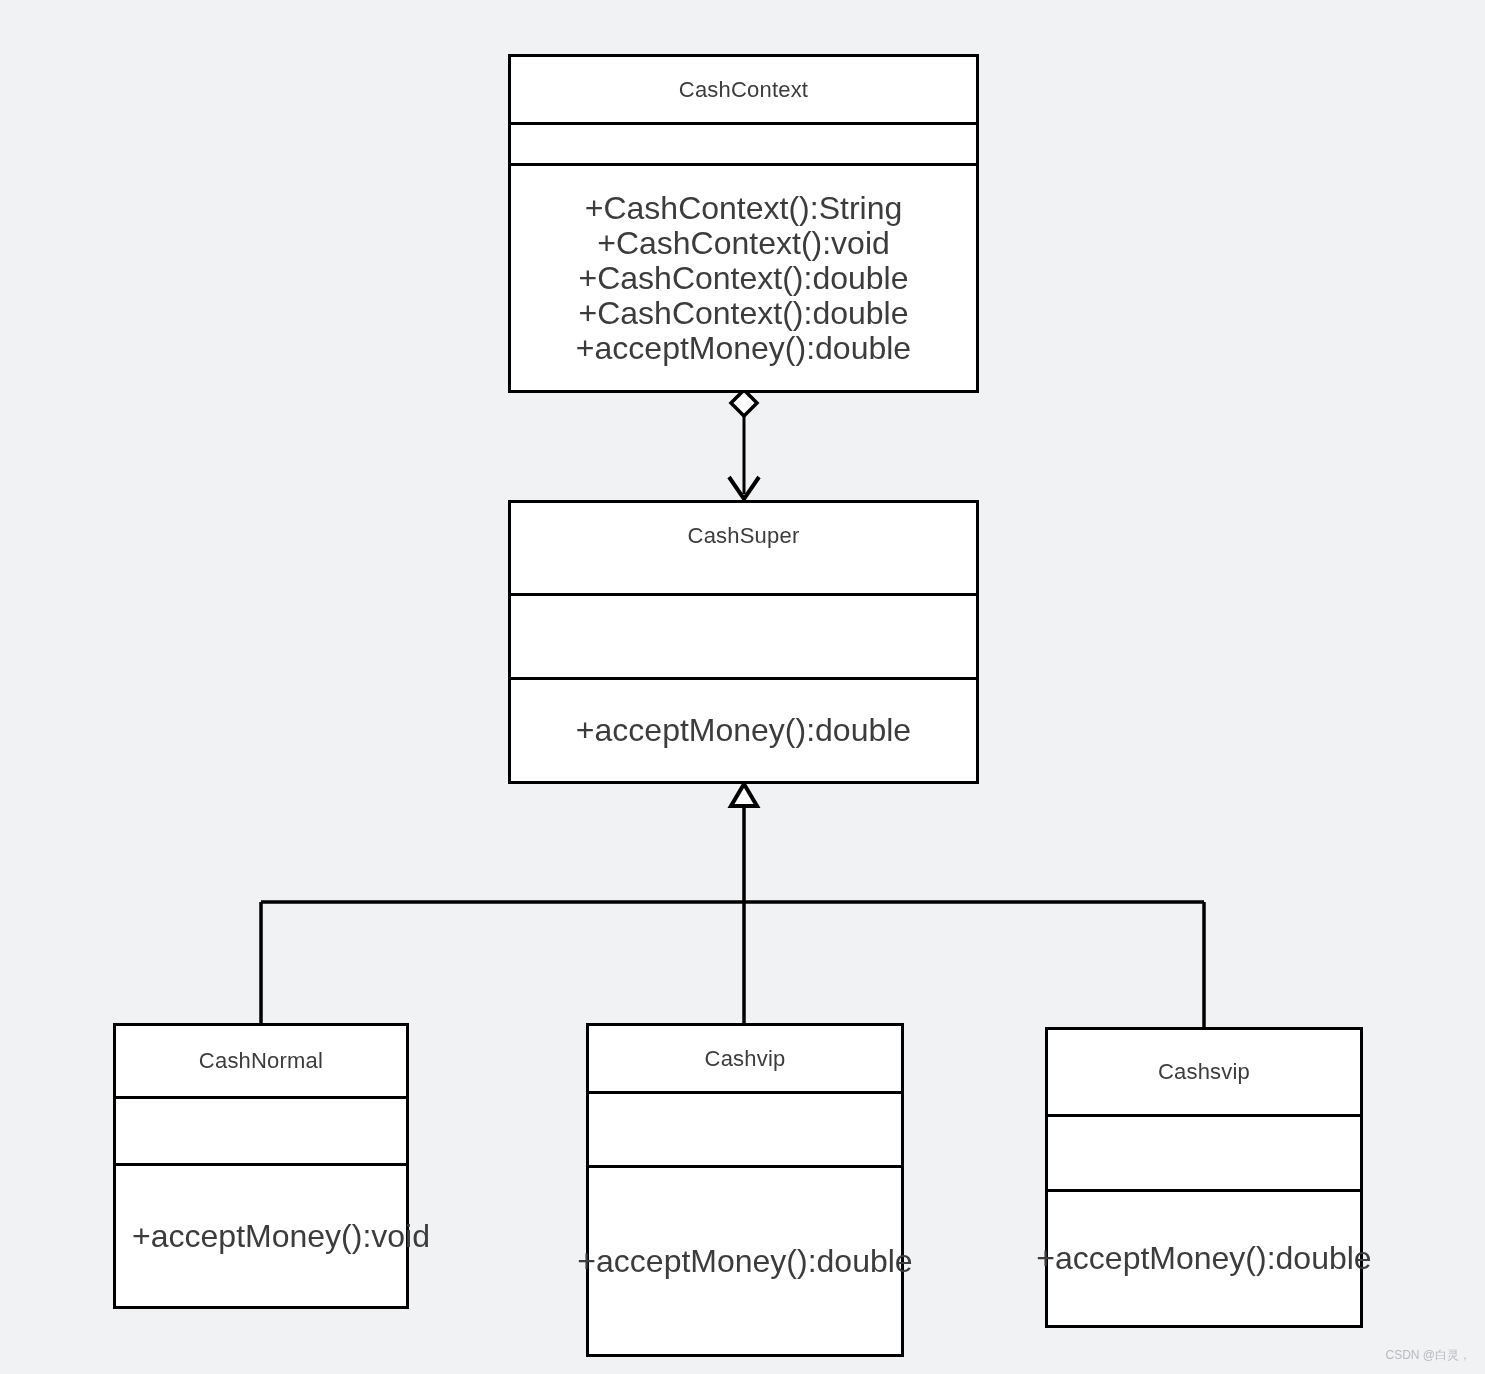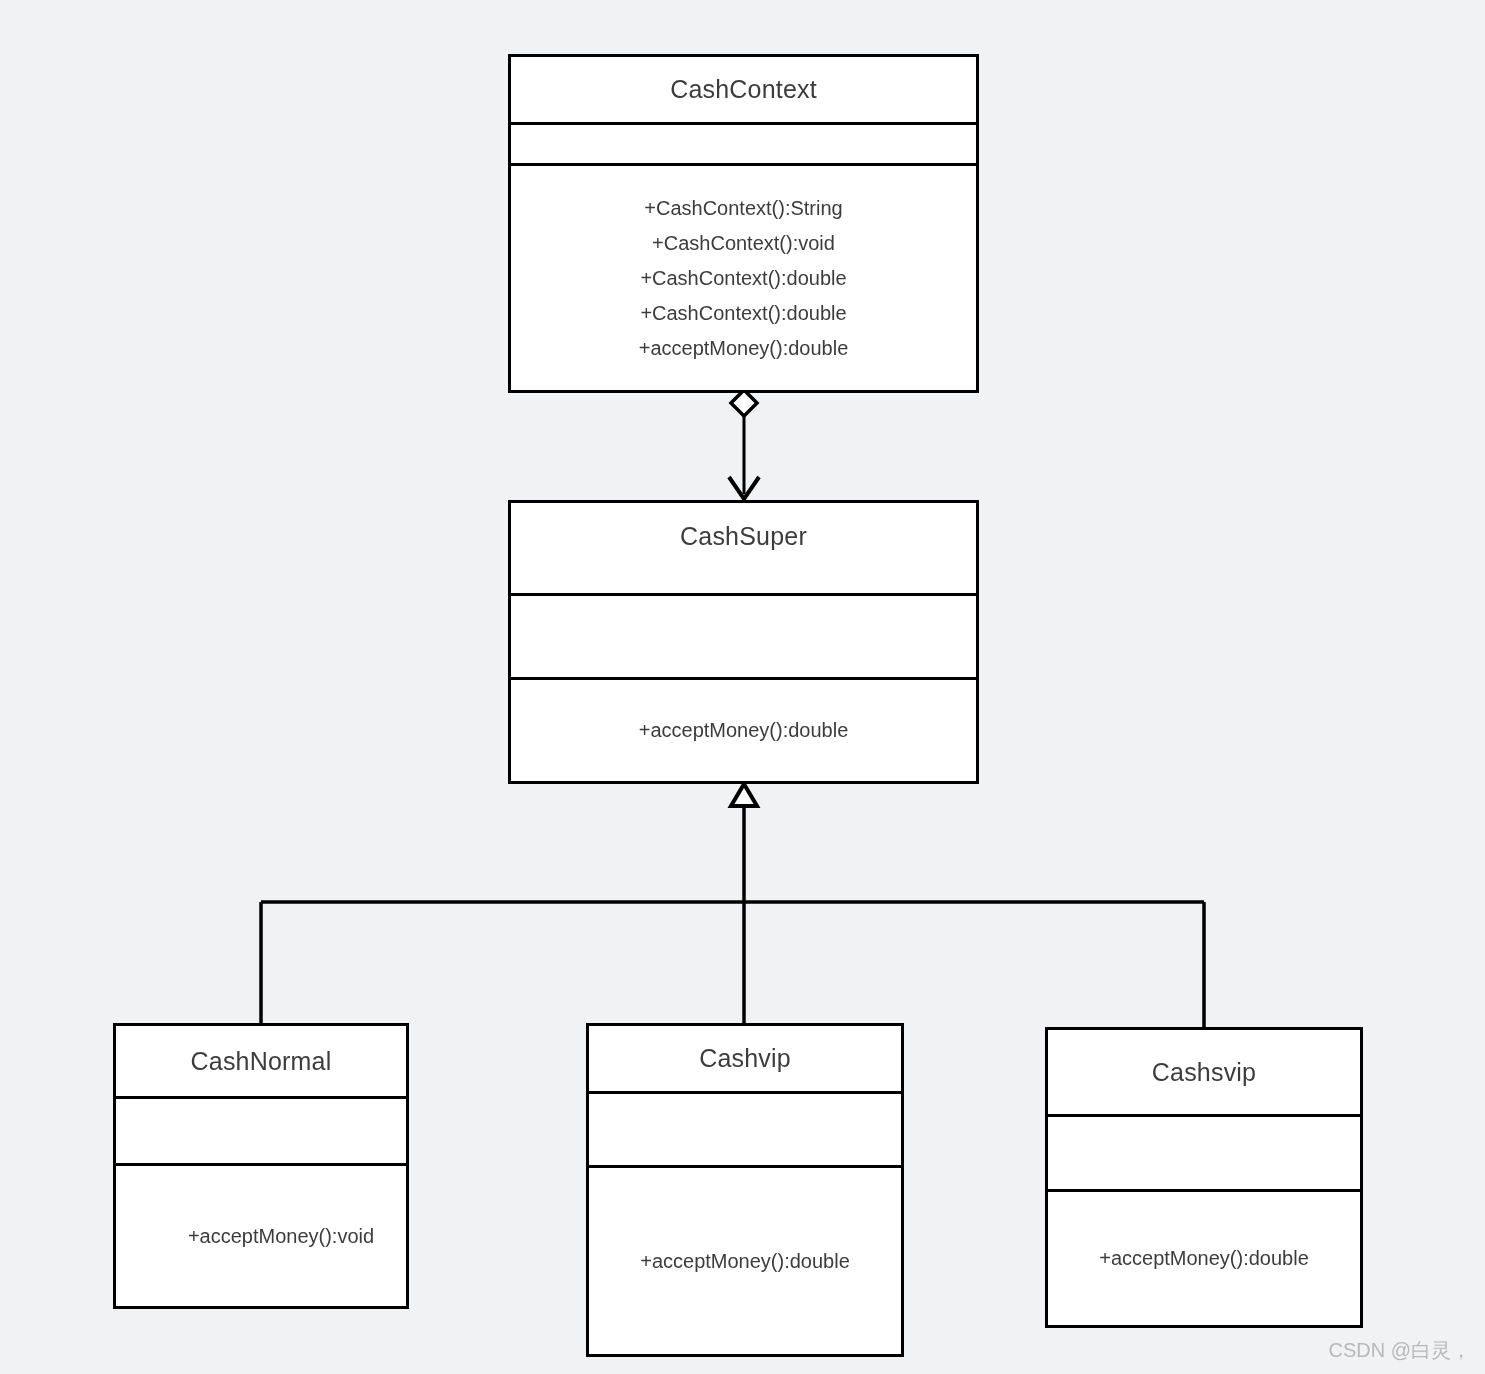--- a/index.html
+++ b/index.html
@@ -24,59 +24,59 @@
     box-sizing: border-box;
     display: flex;
     flex-direction: column;
   }
   .cls-name {
     display: flex;
     align-items: center;
     justify-content: center;
     box-sizing: border-box;
     color: #3c3c3c;
-    font-size: 25px;
+    font-size: 22px;
     letter-spacing: 0.2px;
     white-space: nowrap;
     border-radius: 23px;
   }
   .cls-attrs {
     box-sizing: border-box;
     border-top: 3px solid #000000;
   }
   .cls-ops {
     box-sizing: border-box;
     border-top: 3px solid #000000;
     display: flex;
     flex-direction: column;
     align-items: center;
     justify-content: center;
     padding: 2px 0;
   }
   .op-line {
     color: #3c3c3c;
-    font-size: 20px;
+    font-size: 32px;
     line-height: 35px;
     white-space: nowrap;
     text-align: center;
   }
   #svg-links {
     position: absolute;
     left: 0;
     top: 0;
     width: 1485px;
     height: 1374px;
     pointer-events: none;
   }
   .watermark {
     position: absolute;
     right: 14px;
     bottom: 10px;
     color: #b9b9bd;
-    font-size: 20px;
+    font-size: 12px;
     white-space: nowrap;
   }
 </style>
 </head>
 <body>
 
 <div id="canvas">
 
   <svg id="svg-links" viewBox="0 0 1485 1374" xmlns="http://www.w3.org/2000/svg">
 

